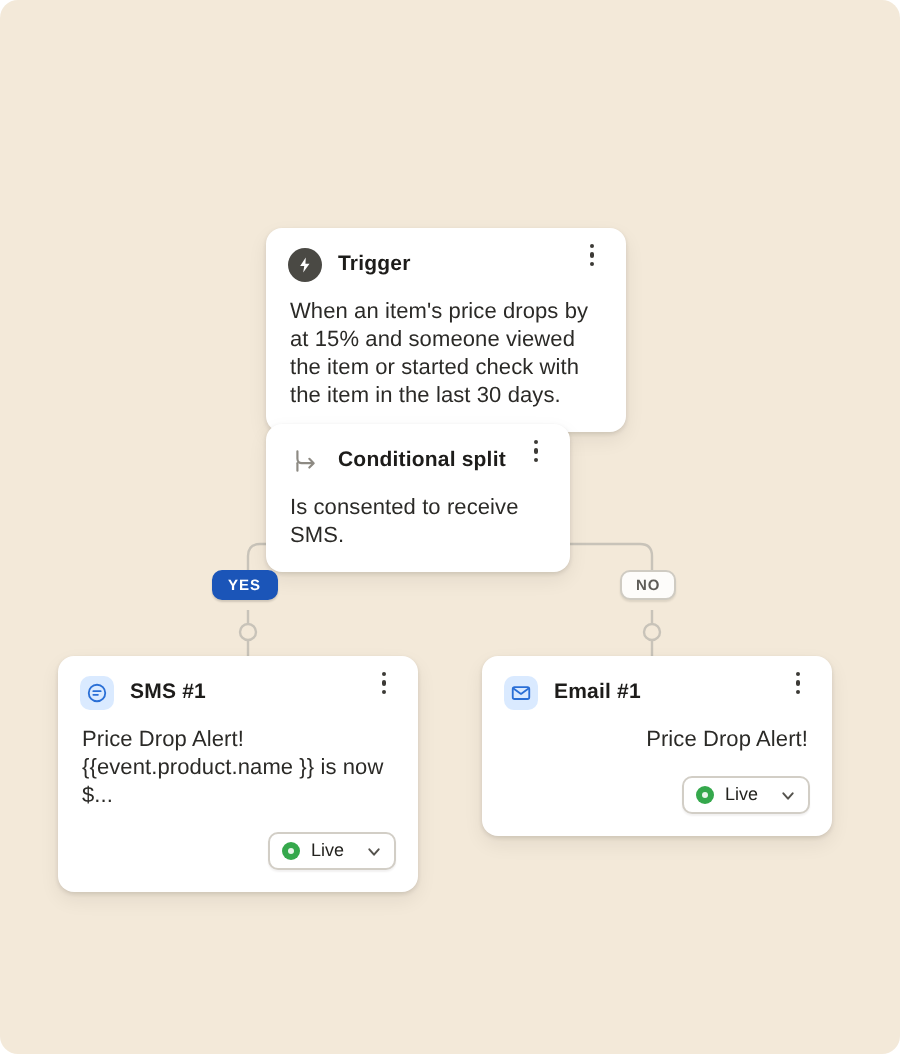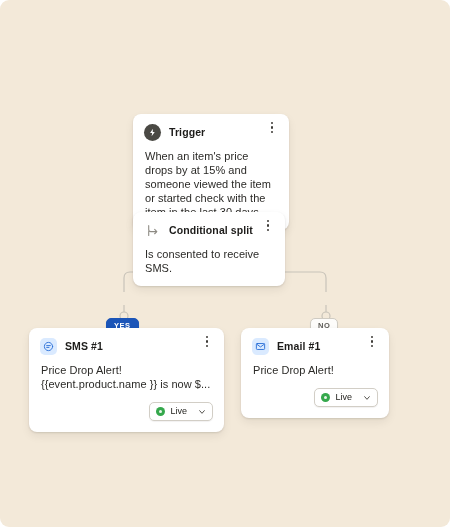--- a/index.html
+++ b/index.html
@@ -121,21 +121,20 @@
     min-width: 28px;
     padding: 0 7px;
     border-radius: 5px;
     display: flex;
     align-items: center;
     justify-content: center;
     font-size: 7.5px;
     font-weight: bold;
     letter-spacing: 0.5px;
     box-sizing: border-box;
-    margin-top: 33px;
   }
   .branch-yes {
     background: #1b55b8;
     color: #ffffff;
     border: 1px solid #1b55b8;
     box-shadow: 0 1px 1px rgba(28,25,20,0.16);
   }
   .branch-no {
     background: #fdfcfa;
     color: #5e5c57;
@@ -207,21 +206,21 @@
       <path d="M124 305 L124 328"></path>
 
       <path d="M326 305 L326 328"></path>
     </g>
 
     <circle cx="225" cy="201" r="4" fill="#F3E9D9" stroke="#c8c3b9" stroke-width="1.2"></circle>
     <circle cx="124" cy="316" r="4" fill="#F3E9D9" stroke="#c8c3b9" stroke-width="1.2"></circle>
     <circle cx="326" cy="316" r="4" fill="#F3E9D9" stroke="#c8c3b9" stroke-width="1.2"></circle>
   </svg>
 
-  <div class="card" style="left:133px; top:114px; width:156px;">
+  <div class="card" style="left:133px; top:114px; width:180px;">
     <div class="card-head">
       <span class="ic ic-trigger">
         <svg width="9" height="9" viewBox="0 0 24 24" fill="#ffffff">
           <path d="M13 2 L5.5 13.2 H11 L9.6 22 L18 10.4 H12.6 L13 2 Z"></path>
         </svg>
       </span>
       <span class="card-title">Trigger</span>
       <span class="kebab">
         <i></i>
           <i></i>
@@ -251,21 +250,21 @@
   </div>
 
   <div class="branch branch-yes" style="left:106px; top:285px;">
     <span>YES</span>
   </div>
 
   <div class="branch branch-no" style="left:310px; top:285px;justify-content:flex-end;">
     <span>NO</span>
   </div>
 
-  <div class="card" style="left:29px; top:328px; width:195px;">
+  <div class="card" style="left:29px; top:328px; width:180px;">
     <div class="card-head">
       <span class="ic ic-blue">
         <svg width="11" height="11" viewBox="0 0 24 24" fill="none" stroke="#2a6fd6" stroke-width="2" stroke-linecap="round" stroke-linejoin="round">
           <circle cx="12" cy="12" r="9"></circle>
           <path d="M8 10 h8 M8 14 h5"></path>
         </svg>
       </span>
       <span class="card-title">SMS #1</span>
       <span class="kebab">
         <i></i>
@@ -278,21 +277,21 @@
       <div class="status-pill">
         <span class="status-dot"></span>
         <span class="status-text">Live</span>
         <svg class="chev" viewBox="0 0 24 24" fill="none" stroke="#55534e" stroke-width="3" stroke-linecap="round" stroke-linejoin="round">
           <path d="M5 8 l7 8 7 -8"></path>
         </svg>
       </div>
     </div>
   </div>
 
-  <div class="card" style="left:241px; top:328px; width:148px;">
+  <div class="card" style="left:241px; top:328px; width:175px;text-align:right;">
     <div class="card-head">
       <span class="ic ic-blue">
         <svg width="11" height="11" viewBox="0 0 24 24" fill="none" stroke="#2a6fd6" stroke-width="2" stroke-linecap="round" stroke-linejoin="round">
           <rect x="3" y="5.5" width="18" height="13" rx="2"></rect>
           <path d="M3.8 7 L12 13 L20.2 7"></path>
         </svg>
       </span>
       <span class="card-title">Email #1</span>
       <span class="kebab">
         <i></i>

